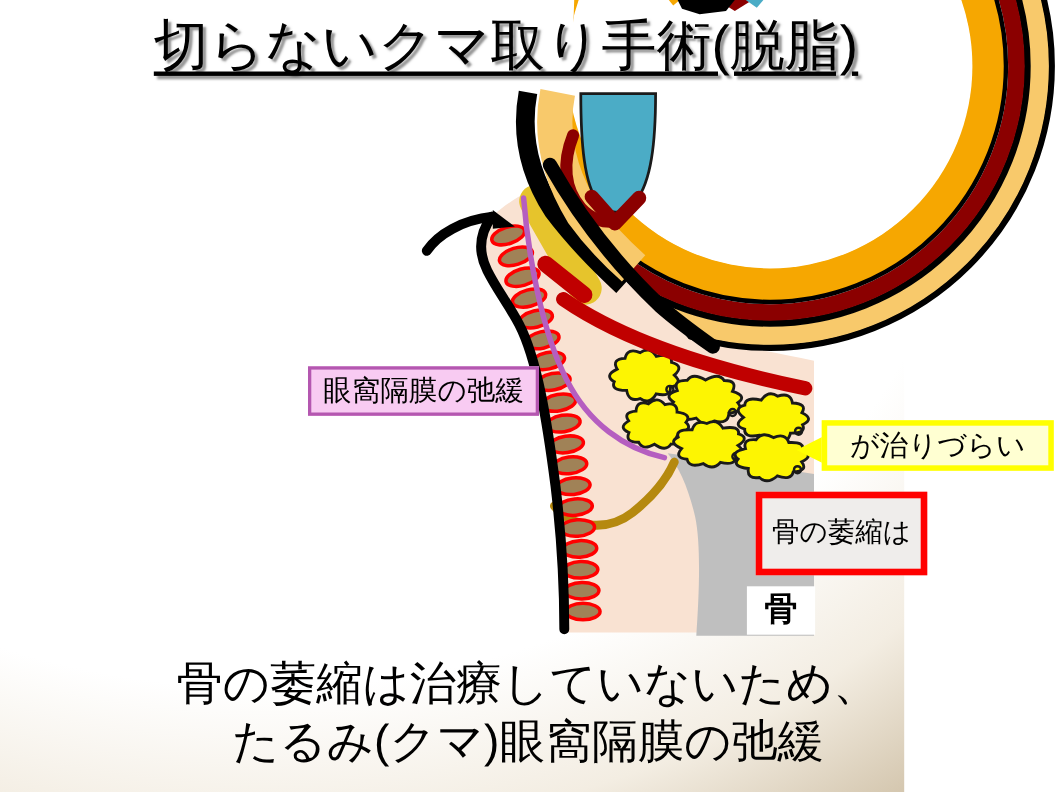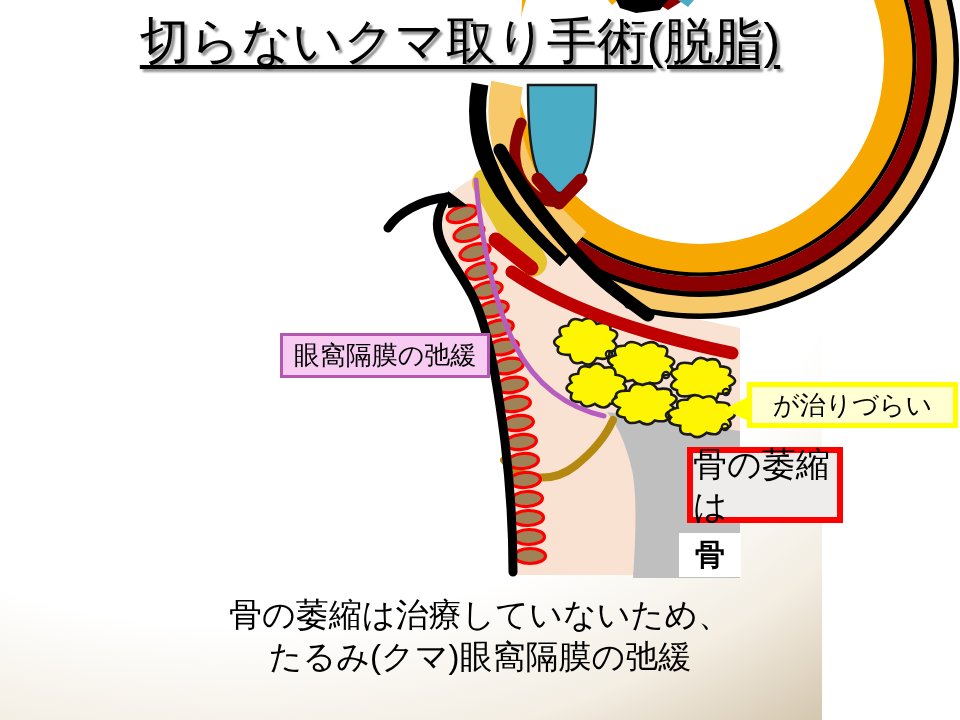--- a/index.html
+++ b/index.html
@@ -17,25 +17,25 @@
   .callout{box-sizing:border-box;display:flex;align-items:center;justify-content:center;
     color:#000;line-height:1.25;}
   #label-septum{left:280px;top:333px;width:210px;height:45px;
     border:3px solid #b457b0;background:#f8cbf2;font-size:26px;}
   #label-fat{left:747px;top:382px;width:211px;height:46px;
     border:5px solid #ffff00;background:#ffffd2;font-size:26px;}
   #fat-arrow{left:724px;top:396px;width:0;height:0;
     border-top:13px solid transparent;border-bottom:13px solid transparent;
     border-right:26px solid #ffff00;}
   #label-bone-atrophy{left:687px;top:447px;width:156px;height:76px;
-    border:6px solid #ff0000;background:#efedeb;font-size:34px;flex-direction:column;}
+    border:6px solid #ff0000;background:#efedeb;font-size:25px;flex-direction:column;}
   #label-bone{left:679px;top:533px;width:62px;height:44px;
     background:#ffffff;font-size:30px;font-weight:bold;}
   #conclusion{left:0;top:594px;width:960px;text-align:center;
-    font-size:33px;line-height:1.27;color:#000;}
+    font-size:42px;line-height:1.27;color:#000;}
 </style>
 </head>
 <body>
 
 <div id="slide">
 
   <svg id="diagram-svg" width="960" height="720" viewBox="0 0 960 720">
     <defs>
       <clipPath id="ringsClip">
         <path d="M 522,0 L 517,148 L 560,232 L 620,300 L 700,410 L 960,410 L 960,0 Z"></path>

